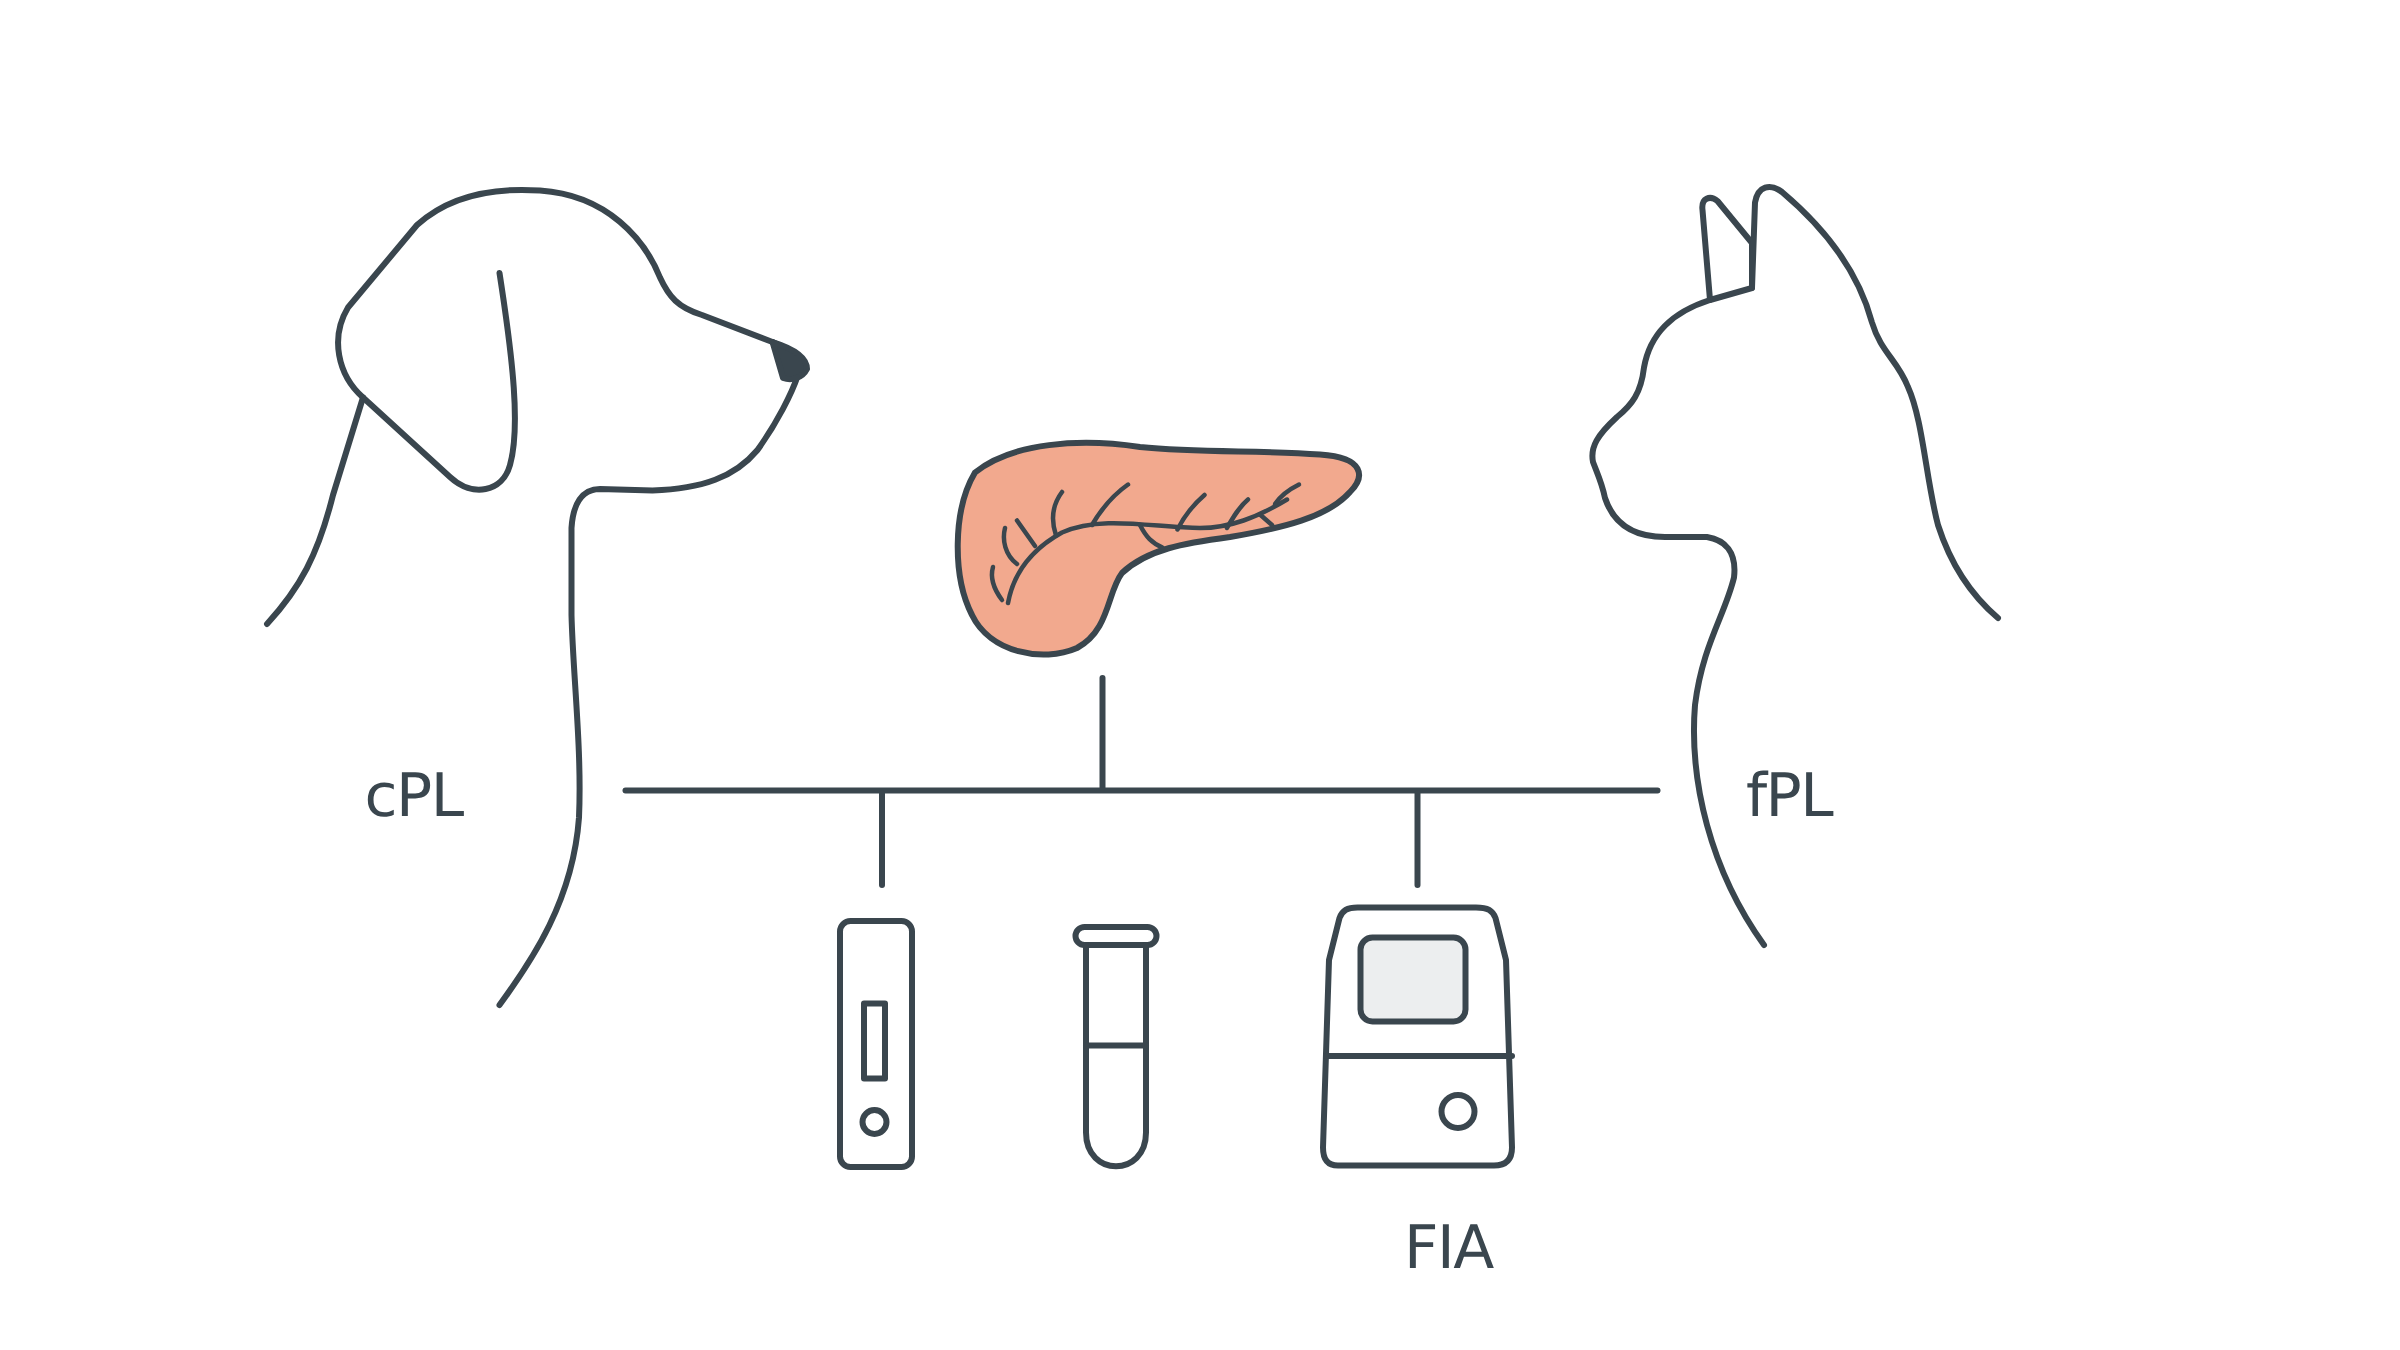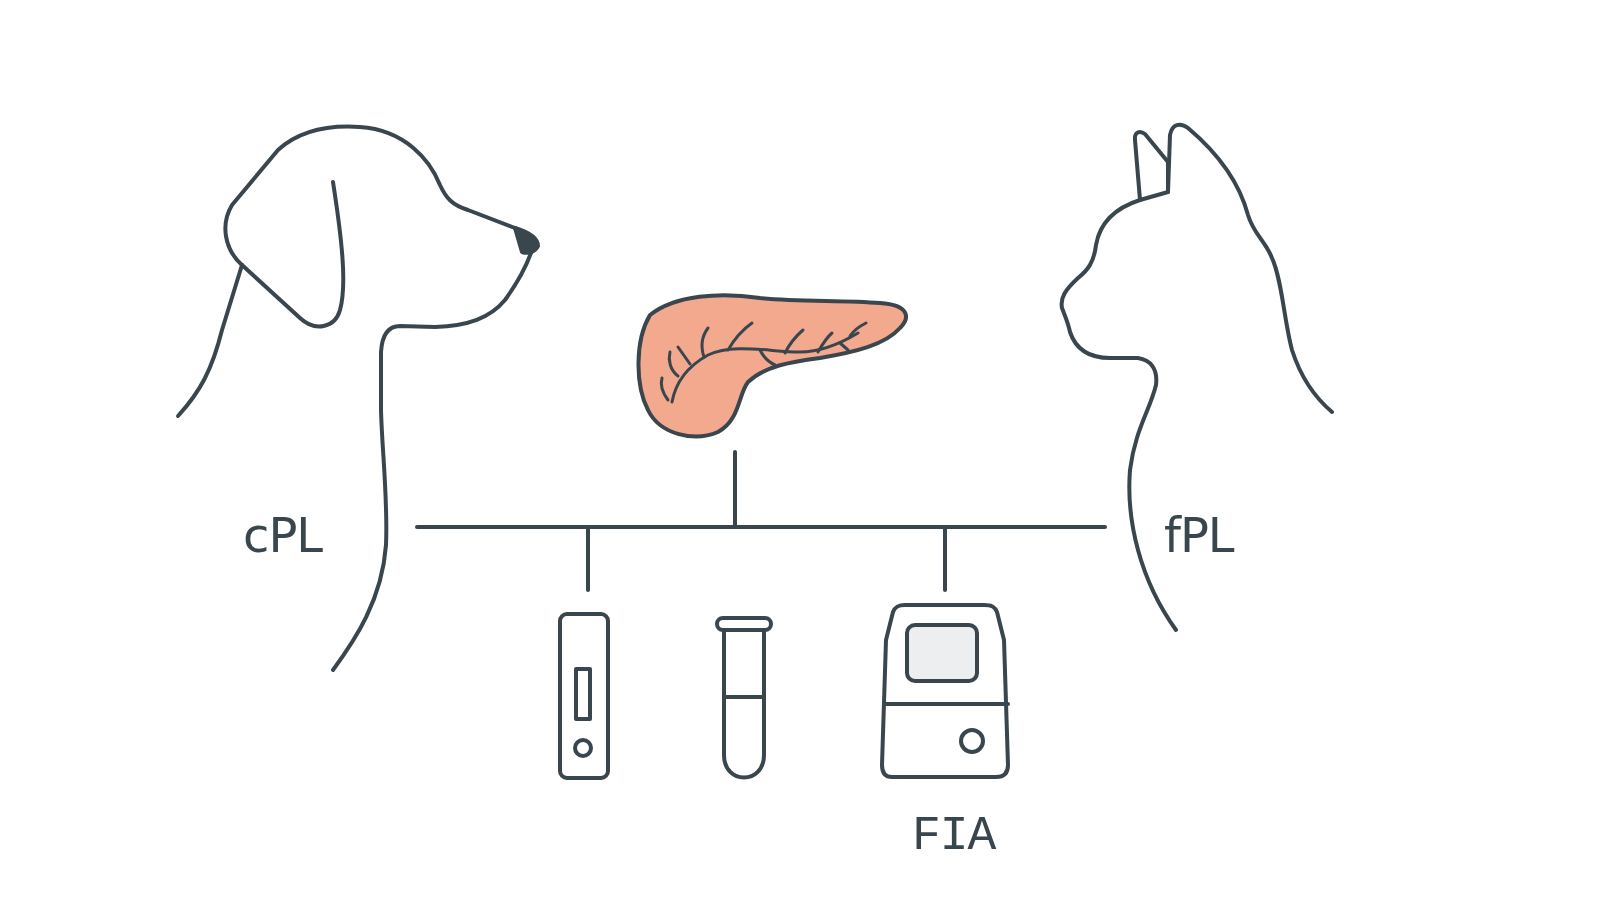--- a/index.html
+++ b/index.html
@@ -1,18 +1,18 @@
 <!DOCTYPE html>
 <html><head>
   <meta charset="utf-8">
   <style>
     html, body { margin: 0; padding: 0; background: #ffffff; }
     body { width: 1600px; height: 900px; position: relative; overflow: hidden; font-family: "DejaVu Sans", sans-serif; }
     svg.scene { position: absolute; left: 0; top: 0; width: 1600px; height: 900px; }
-    .lbl { position: absolute; color: #3a464e; font-family: "DejaVu Sans", sans-serif; font-size: 48px; letter-spacing: -1px; line-height: 1; }
+    .lbl { position: absolute; color: #3a464e; font-family: "DejaVu Sans", sans-serif; font-size: 40px; letter-spacing: -1px; line-height: 1; }
   </style>
 </head>
 <body>
 
 <svg class="scene" viewBox="0 0 1600 900">
   <g fill="none" stroke="#3a464e" stroke-width="4" stroke-linecap="round" stroke-linejoin="round">
 
     <g>
       <path d="M178,416 C200,392 212,370 222,330 L242,265"></path>
       <path d="M242,265 C225,250 220,225 232,205 L278,150 C300,130 330,125 360,127 C405,130 430,160 440,185 C446,198 452,205 468,210 L515,228"></path>
@@ -67,13 +67,13 @@
       <path d="M893,612 C895,607 898,605 905,605 L984,605 C992,605 995,607 997,612 L1004,640 L1008,765 C1008,773 1004,777 996,777 L892,777 C885,777 882,773 882,765 L886,640 Z"></path>
       <rect x="907" y="625" width="70" height="56" rx="8" fill="#eceeef"></rect>
       <path d="M884,704 L1008,704"></path>
       <circle cx="972" cy="741" r="11"></circle>
     </g>
   </g>
 </svg>
 
 <div class="lbl" style="left:243px; top:511px;">cPL</div>
 <div class="lbl" style="left:1164px; top:511px;">fPL</div>
-<div class="lbl" style="left:912px; top:812px;font-family:Liberation Mono, monospace;">FIA</div>
+<div class="lbl" style="left:936px; top:812px;">FIA</div>
 
 </body></html>

